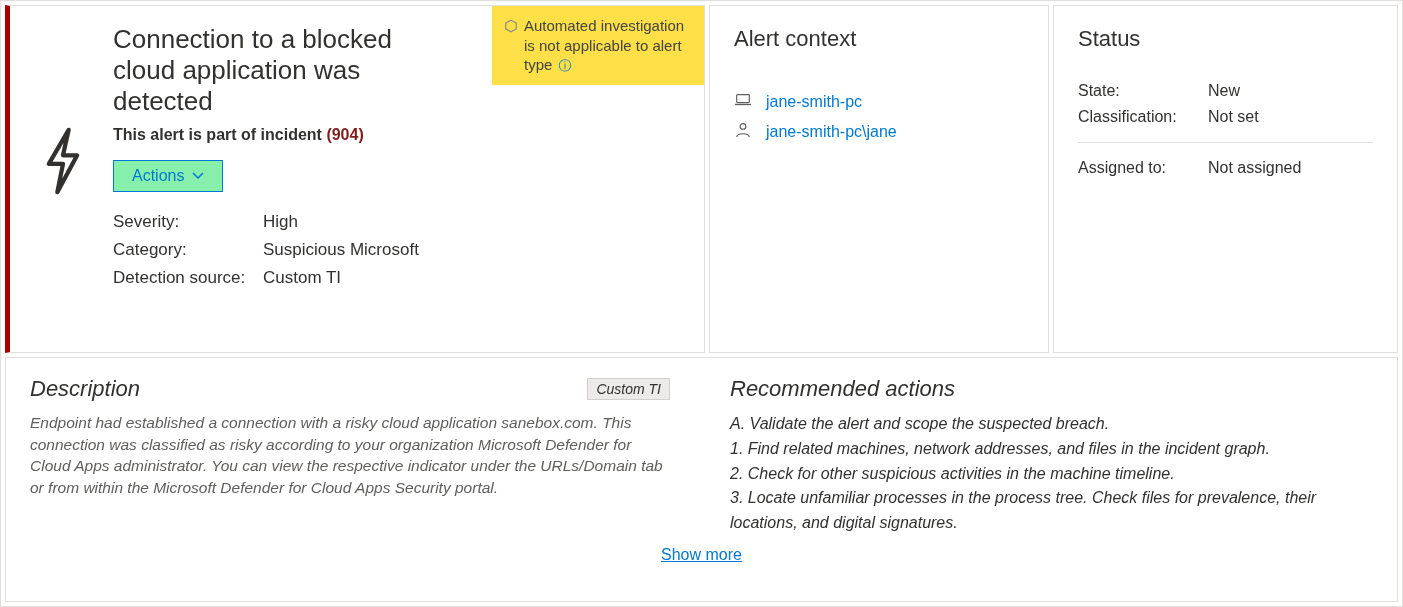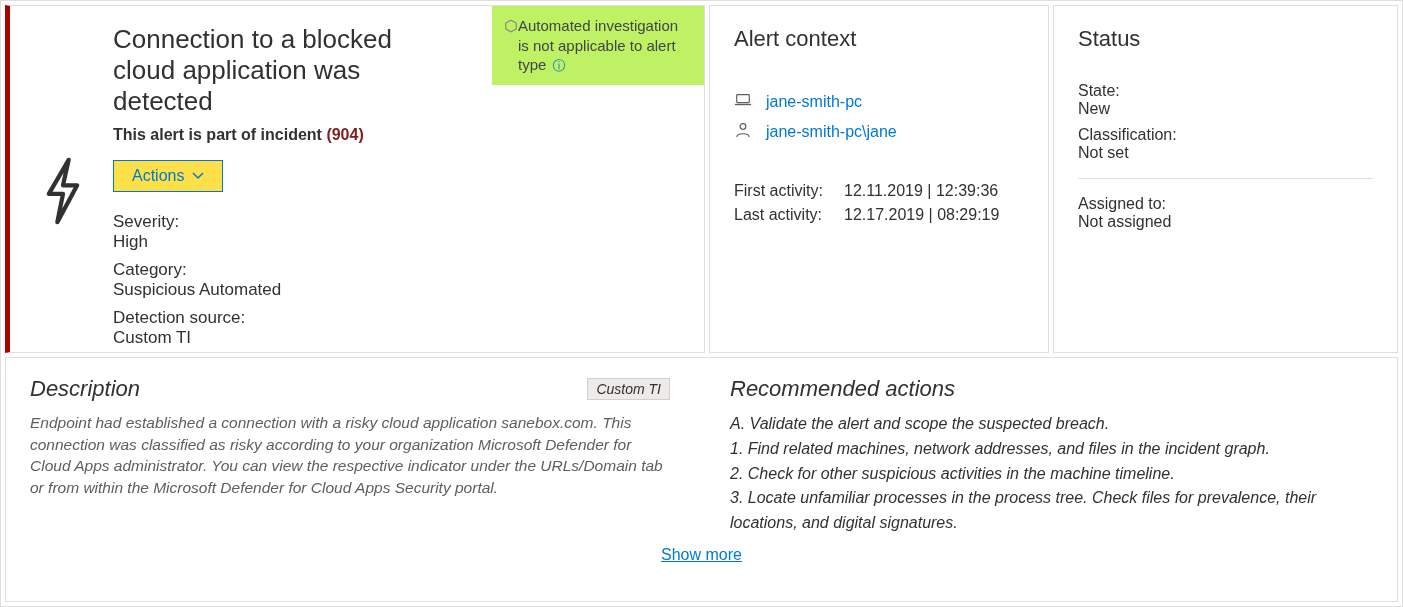--- a/index.html
+++ b/index.html
@@ -63,48 +63,48 @@
     color: #7f1d1d;
     font-weight: 600;
     text-decoration: none;
   }
   .actions-btn {
     display: inline-flex;
     align-items: center;
     gap: 8px;
     border: 1px solid #0078d4;
     color: #0078d4;
-    background: #fde047;
+    background: #86efac;
     padding: 6px 18px;
     font-size: 16px;
     margin-top: 16px;
     cursor: pointer;
   }
   .chevron-down {
     width: 12px;
     height: 12px;
   }
   .alert-props {
     margin-top: 20px;
     font-size: 17px;
   }
-  .prop-row { display: flex; margin-bottom: 8px; flex-direction: column; }
+  .prop-row { display: flex; margin-bottom: 8px; }
   .prop-label { width: 150px; }
   .prop-value { }
   .auto-banner {
     position: absolute;
     top: 0;
     right: 0;
-    background: #bef264;
+    background: #fde047;
     width: 212px;
     padding: 10px 12px;
     font-size: 15px;
     line-height: 1.3;
     display: flex;
-    gap: 0;
+    gap: 6px;
     align-items: flex-start;
     color:#444;
   }
   .hex-icon svg { width:14px; height:14px; margin-top:3px; flex-shrink:0; }
   .info-icon { color:#0078d4; font-size:13px; margin-left:2px; }
   
   .context-card {
     flex: 0 0 340px;
     padding: 20px 24px;
   }
@@ -222,21 +222,21 @@
               </svg>
           </button>
 
           <div class="alert-props">
             <div class="prop-row">
               <div class="prop-label">Severity:</div>
               <div class="prop-value">High</div>
             </div>
             <div class="prop-row">
               <div class="prop-label">Category:</div>
-              <div class="prop-value">Suspicious Automated</div>
+              <div class="prop-value">Suspicious Microsoft</div>
             </div>
             <div class="prop-row">
               <div class="prop-label">Detection source:</div>
               <div class="prop-value">Custom TI</div>
             </div>
           </div>
         </div>
       </div>
     </div>
 
@@ -253,30 +253,20 @@
       </div>
       <div class="ctx-link-row">
         <span class="ctx-icon">
           <svg viewBox="0 0 20 18">
               <circle cx="10" cy="5" r="3.2" fill="none" stroke="#605e5c" stroke-width="1.3"></circle>
               <path d="M3 17 C3 12 17 12 17 17" fill="none" stroke="#605e5c" stroke-width="1.3"></path>
             </svg>
         </span>
         <a href="#">jane-smith-pc\jane</a>
       </div>
-      <div class="ctx-times">
-        <div class="ctx-trow">
-          <div class="ctx-tlabel">First activity:</div>
-          <div>12.11.2019 | 12:39:36</div>
-        </div>
-        <div class="ctx-trow">
-          <div class="ctx-tlabel">Last activity:</div>
-          <div>12.17.2019 | 08:29:19</div>
-        </div>
-      </div>
     </div>
 
     <div class="card status-card">
       <h2 class="card-h" style="margin-bottom:30px">Status</h2>
       <div class="status-grid">
         <div class="prop-row">
           <div class="prop-label">State:</div>
           <div class="prop-value">New</div>
         </div>
         <div class="prop-row">

